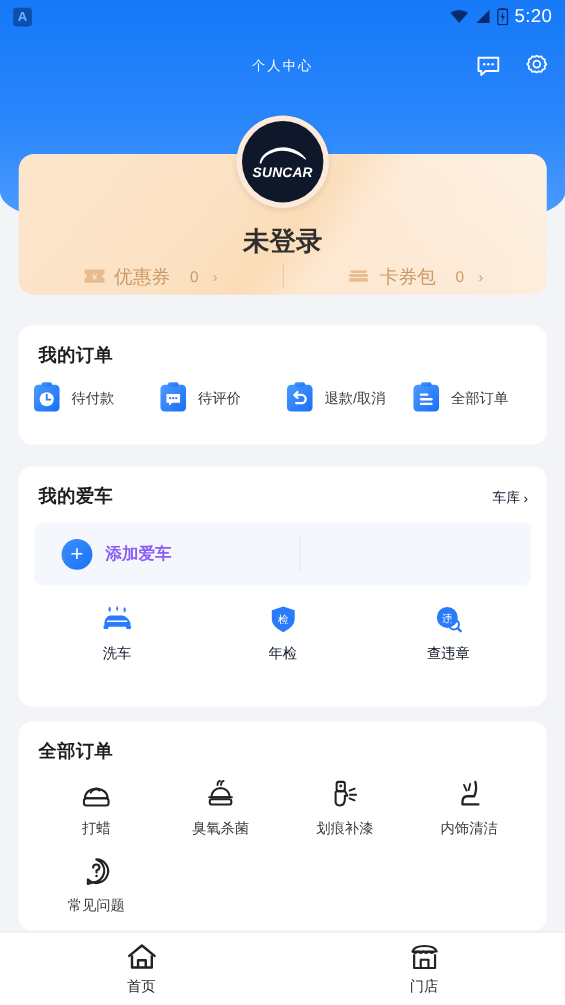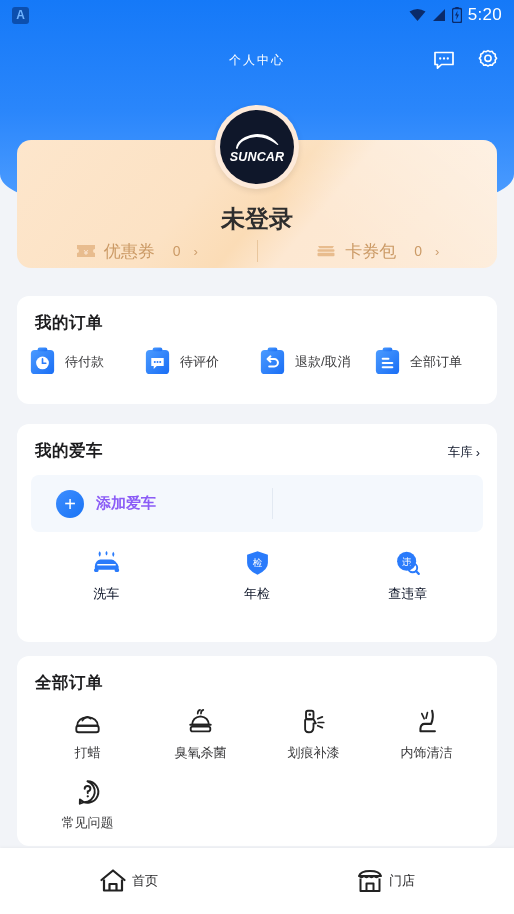--- a/index.html
+++ b/index.html
@@ -139,21 +139,21 @@
   }
   .more-label{ font-size:13px;color:#3a3a3c; }
 
   
   .bottom-nav{
     position:absolute; left:0; bottom:0; width:514px; height:66px;
     background:#fff; display:flex; z-index:7;
     box-shadow:0 -1px 3px rgba(0,0,0,.04);
   }
   .nav-item{
-    flex:1;display:flex;flex-direction:row;align-items:center;justify-content:center;
+    flex:1;display:flex;flex-direction:column;align-items:center;justify-content:center;
     gap:5px;cursor:pointer;
   }
   .nav-label{ font-size:13px;color:#2b2b2d; }
   .nav-item.active .nav-label{ color:#3b82f6; }
 </style>
 </head>
 <body>
 
 <div class="header-bg"></div>
 

